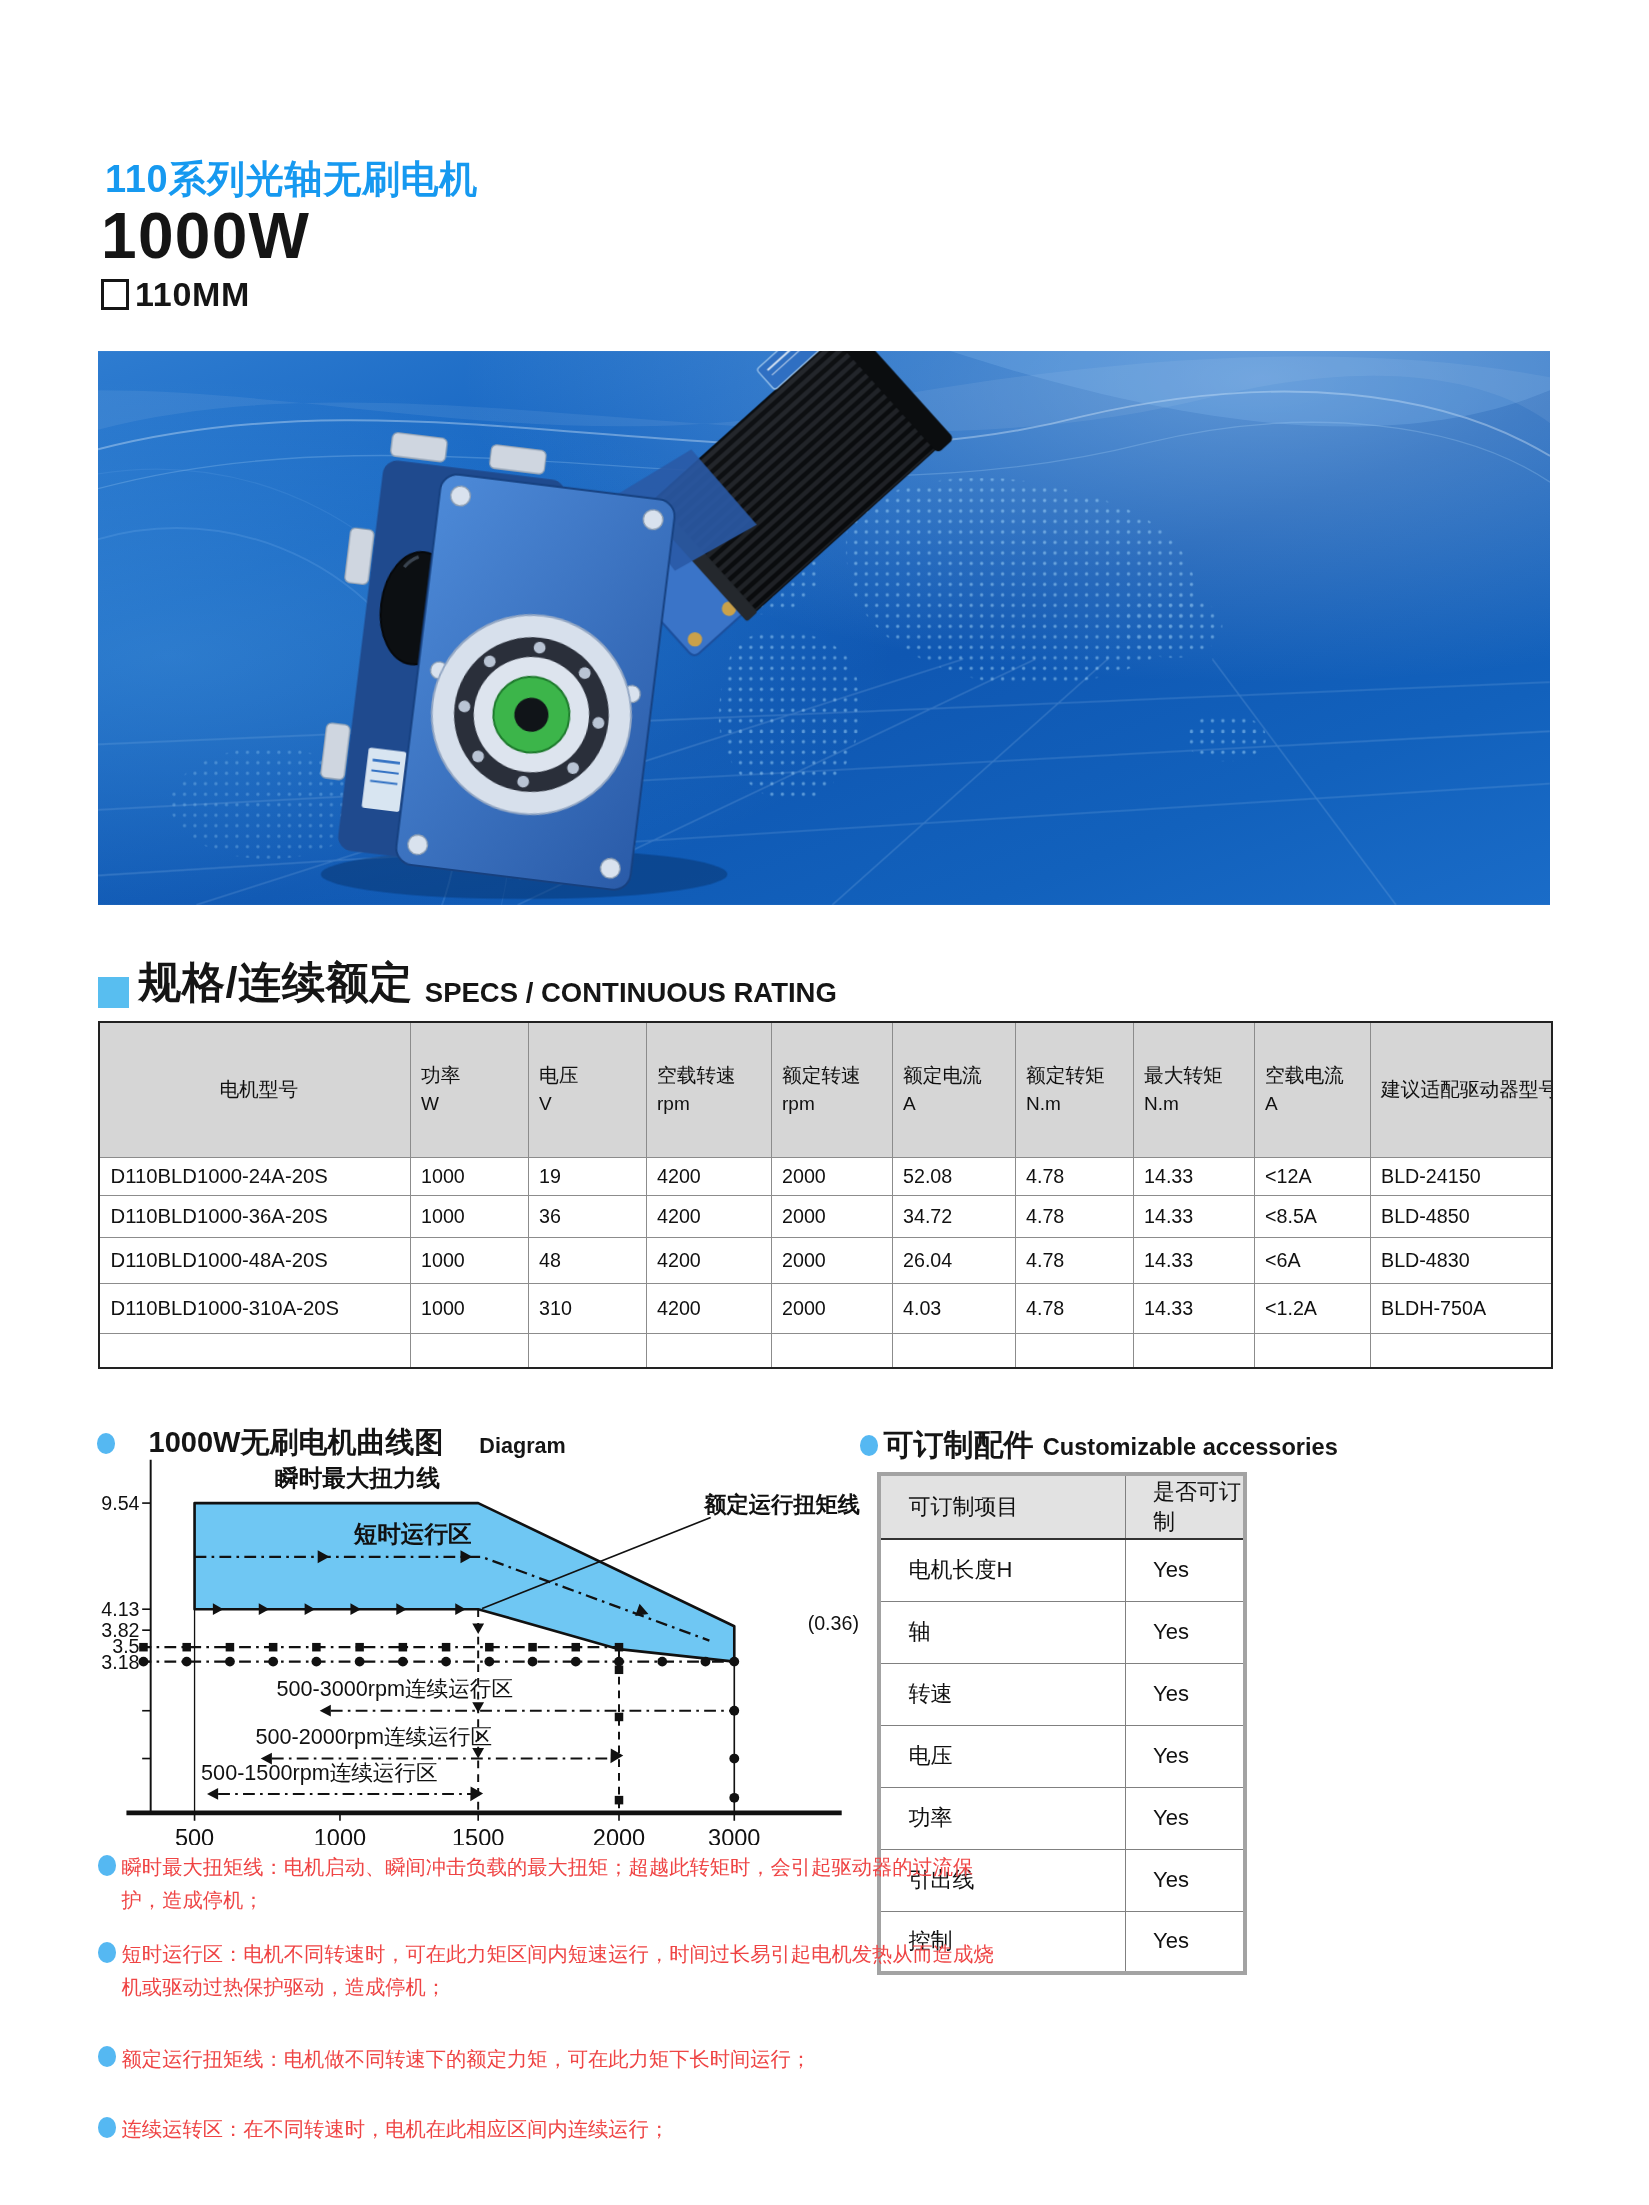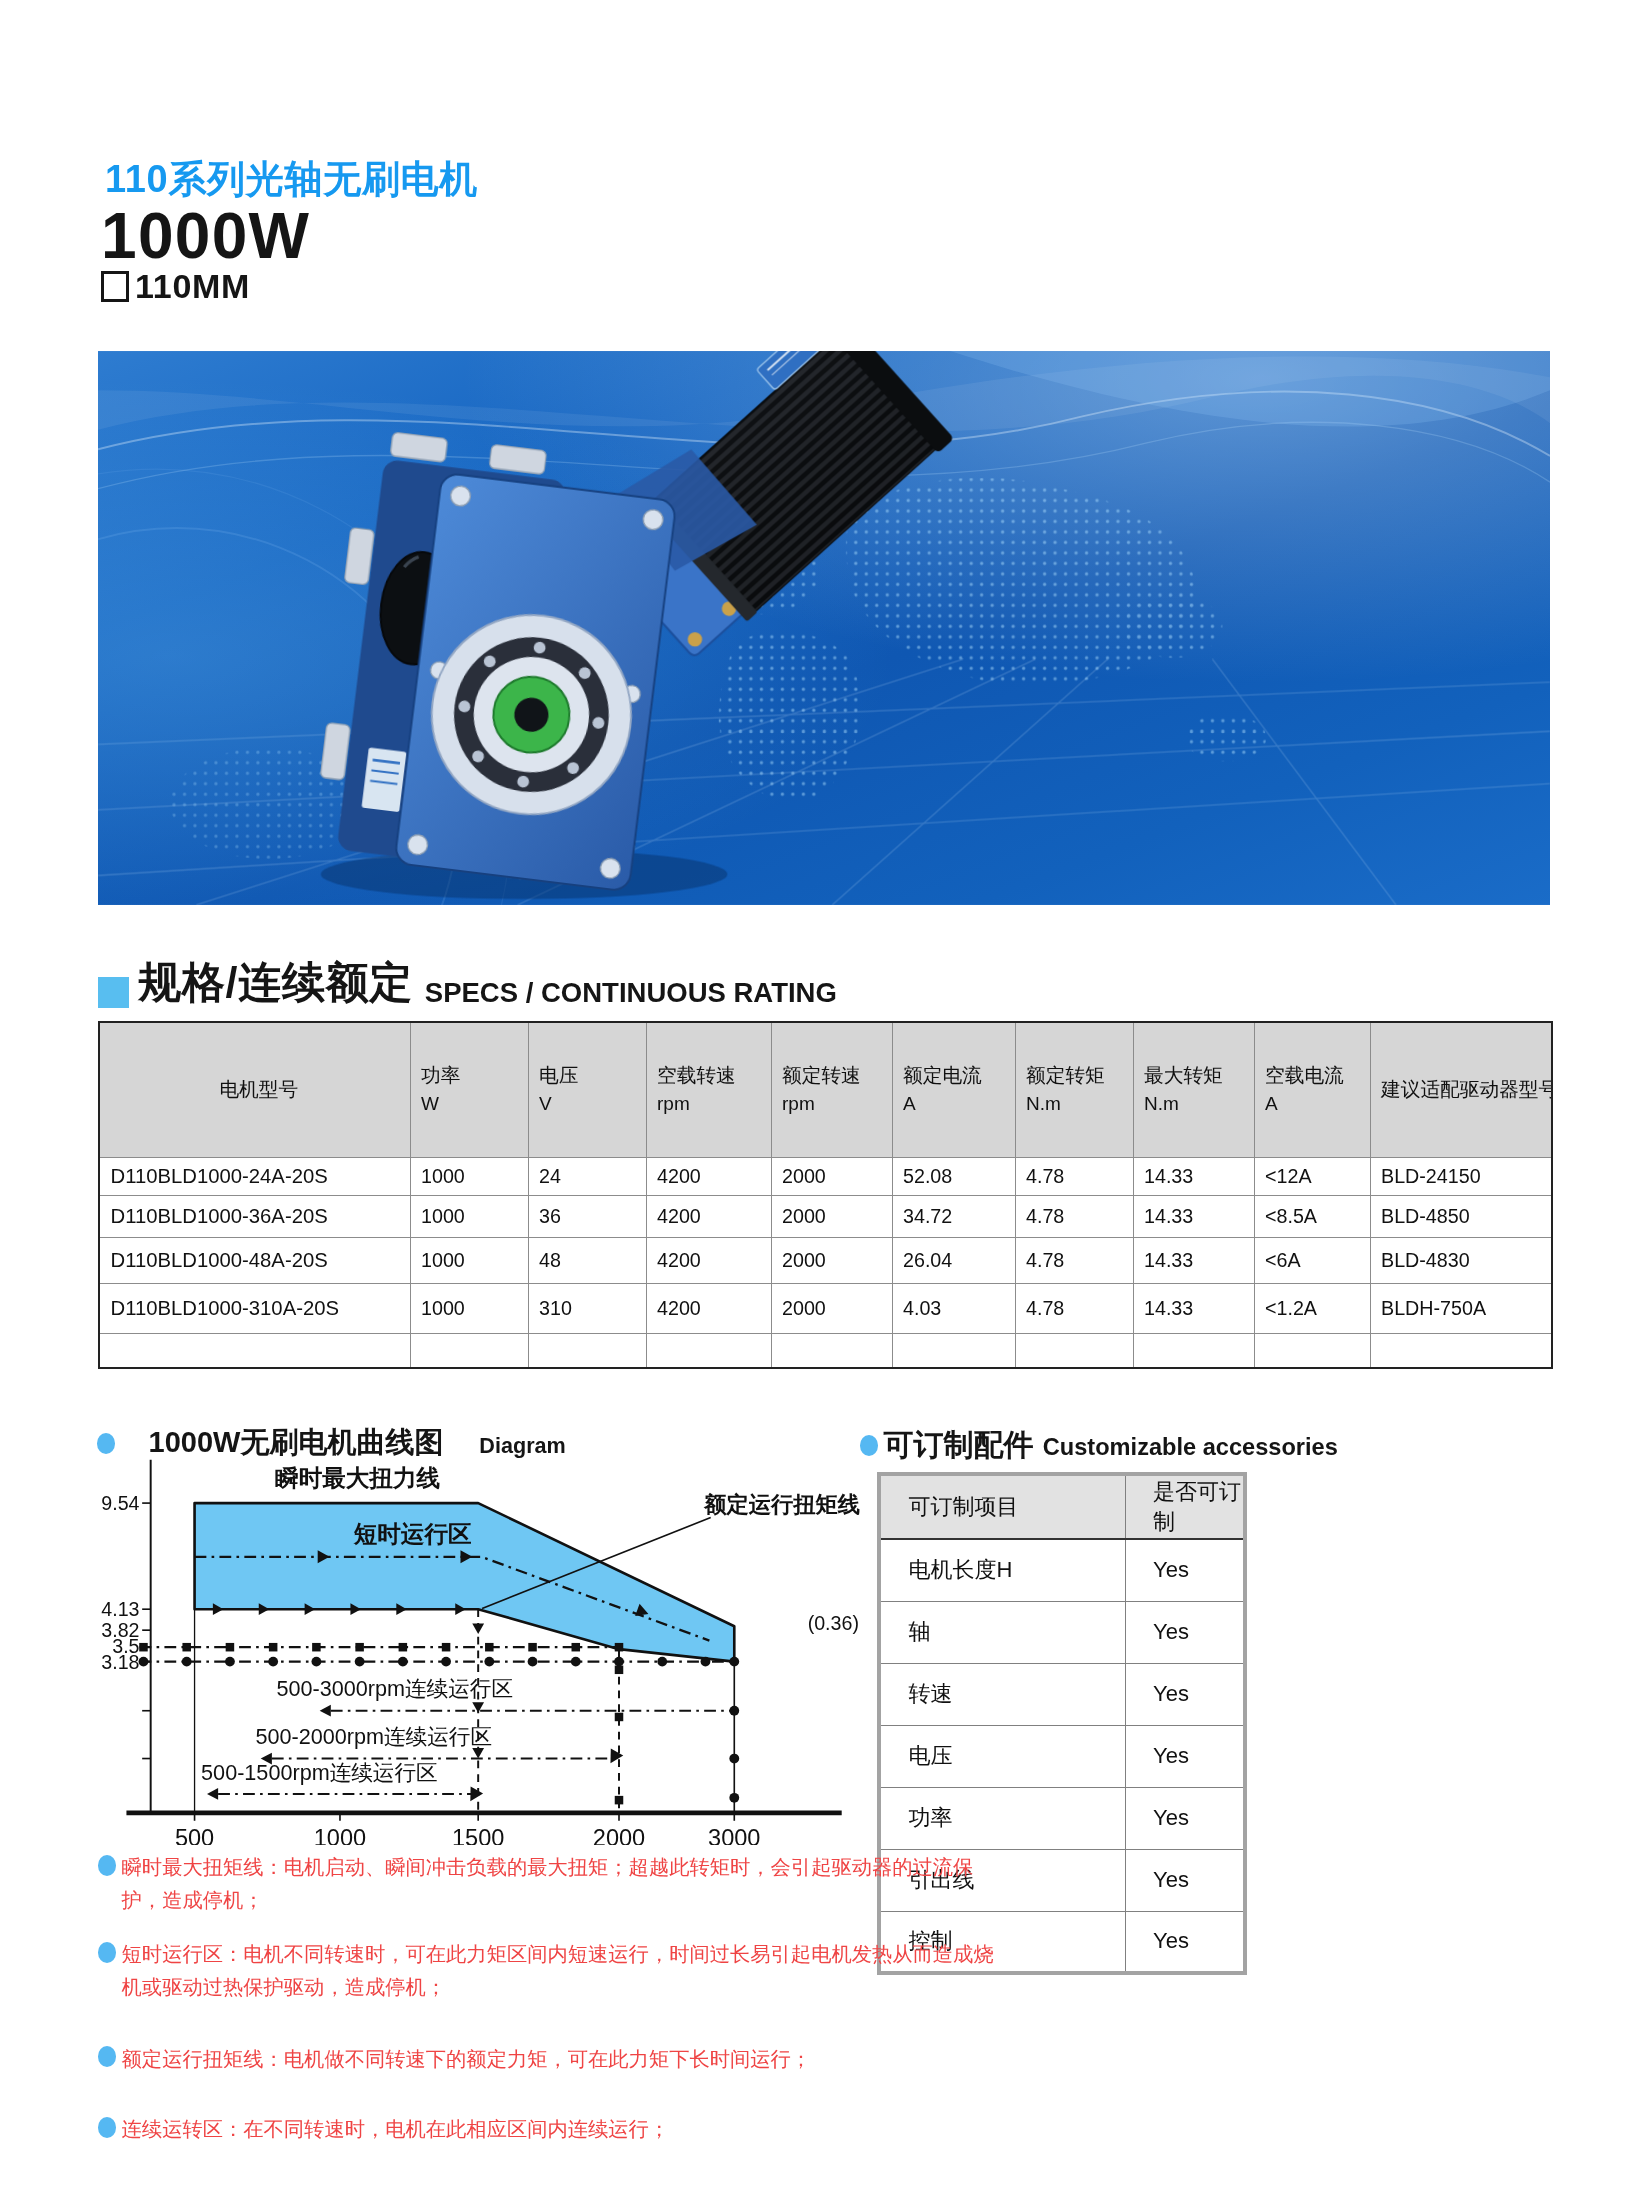--- a/index.html
+++ b/index.html
@@ -4,21 +4,21 @@
 <style>
   html,body{margin:0;padding:0;background:#fff;}
   *{box-sizing:border-box;}
   .page{
     position:relative;width:1649px;height:2205px;background:#ffffff;overflow:hidden;
     font-family:"Liberation Sans","DejaVu Sans",sans-serif;color:#111;margin-top:43px;
   }
   
   .series-title{position:absolute;left:105px;top:111px;font-size:38px;font-weight:bold;color:#1699f0;letter-spacing:0.7px;}
   .power-title{position:absolute;left:101px;top:156px;font-size:64px;font-weight:bold;color:#151515;letter-spacing:1.3px;}
-  .frame-row{position:absolute;left:101px;top:224px;display:flex;align-items:center;gap:6.6px;}
+  .frame-row{position:absolute;left:101px;top:232px;display:flex;align-items:center;gap:6.6px;}
   .frame-square{width:27.5px;height:31px;border:3.9px solid #151515;}
   .frame-text{font-size:34px;font-weight:bold;color:#151515;letter-spacing:0.7px;}
   
   .banner{position:absolute;left:98px;top:308px;width:1452px;height:554px;overflow:hidden;}
   .banner svg{display:block;}
   
   .section-header{position:absolute;left:98px;top:911px;display:flex;align-items:flex-end;}
   .section-square{width:31px;height:31px;background:#58bef0;margin-right:9.2px;margin-bottom:3.9px;}
   .section-cn{font-size:43px;font-weight:bold;color:#151515;letter-spacing:0.7px;}
   .section-en{font-size:27.5px;font-weight:bold;color:#151515;margin-left:11.8px;margin-bottom:2.6px;letter-spacing:0px;}
@@ -250,21 +250,21 @@
           </th>
         <th>
             <div class="h-name">建议适配驱动器型号</div>
           </th>
       </tr>
     </thead>
     <tbody>
       <tr style="height:38px">
         <td class="model">D110BLD1000-24A-20S</td>
         <td>1000</td>
-        <td>24</td>
+        <td>19</td>
         <td>4200</td>
         <td>2000</td>
         <td>52.08</td>
         <td>4.78</td>
         <td>14.33</td>
         <td>&lt;12A</td>
         <td>BLD-24150</td>
       </tr>
       <tr style="height:42px">
         <td class="model">D110BLD1000-36A-20S</td>

